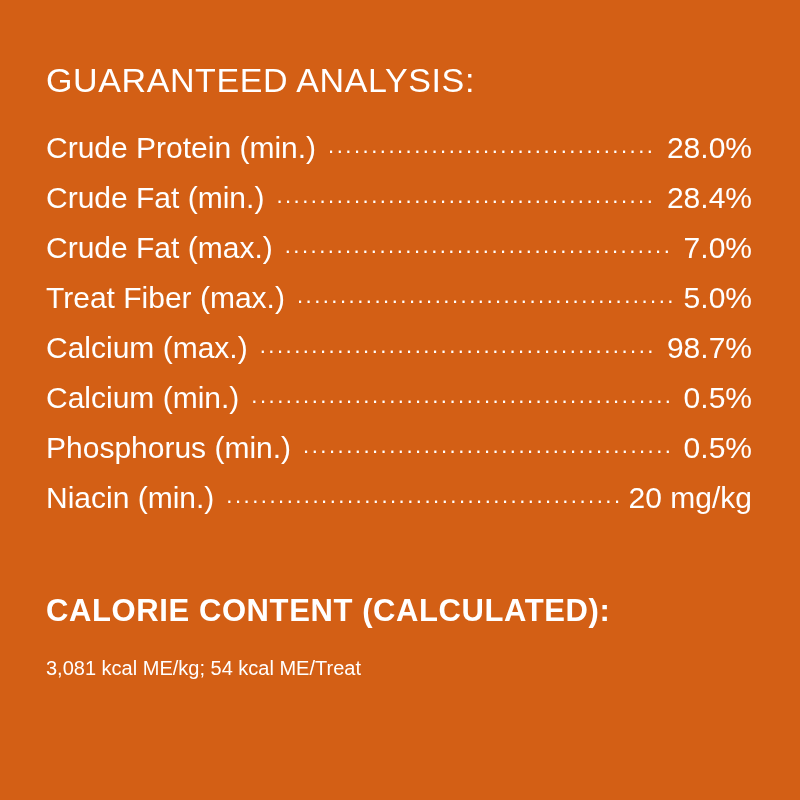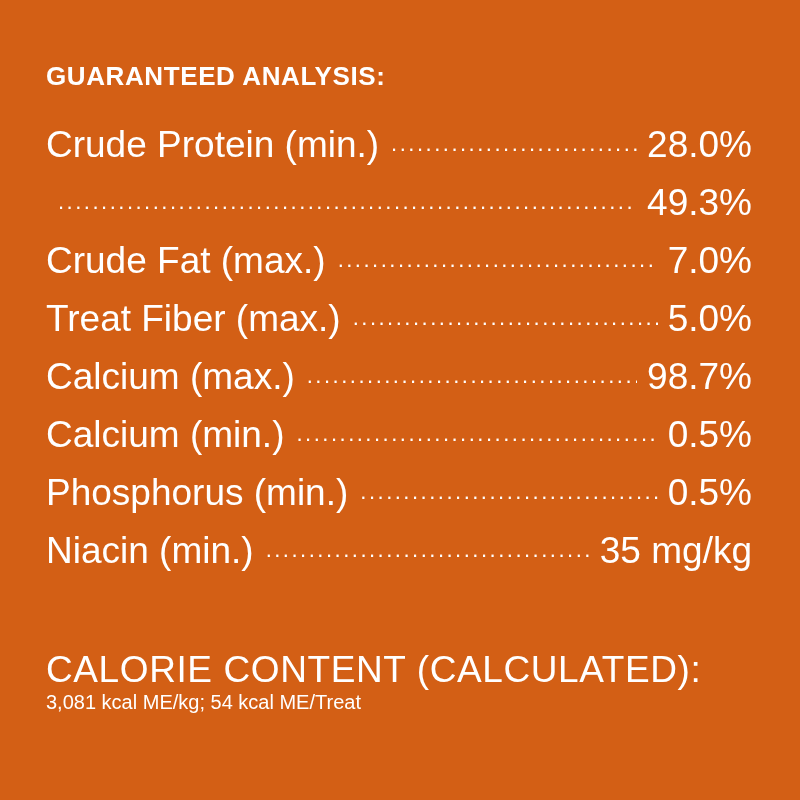--- a/index.html
+++ b/index.html
@@ -17,36 +17,36 @@
   .label-panel {
     position: absolute;
     left: 0;
     top: 0;
     width: 800px;
     height: 800px;
     box-sizing: border-box;
     padding: 62px 48px 0 46px;
   }
   .section-heading {
-    font-size: 26px;
-    font-weight: bold;
+    font-size: 34px;
+    font-weight: normal;
     letter-spacing: 0.6px;
     line-height: 1.1;
     margin: 0 0 22px 0;
     text-transform: uppercase;
   }
   .analysis-list {
     margin: 0;
     padding: 0;
     list-style: none;
   }
   .analysis-row {
     display: flex;
     align-items: baseline;
-    font-size: 37px;
+    font-size: 30px;
     line-height: 1.0;
     padding: 7px 0 8px 0;
     white-space: nowrap;
   }
   .nutrient-name {
     flex: 0 0 auto;
   }
   .dot-leader {
     flex: 1 1 auto;
     margin: 0 10px 0 12px;
@@ -66,24 +66,24 @@
     color: #FFFFFF;
   }
   .nutrient-value {
     flex: 0 0 auto;
     text-align: center;
   }
   .calorie-block {
     margin-top: 72px;
   }
   .calorie-heading {
-    font-size: 37px;
-    font-weight: normal;
+    font-size: 31px;
+    font-weight: bold;
     letter-spacing: 0.6px;
-    margin: 0 0 0 0;
+    margin: 0 0 28px 0;
     text-transform: uppercase;
   }
   .calorie-value {
     font-size: 20px;
     line-height: 1.1;
   }
 </style>
 </head>
 <body>
 
@@ -93,22 +93,23 @@
 
   <ul class="analysis-list">
 
     <li class="analysis-row">
       <span class="nutrient-name">Crude Protein (min.)</span>
       <span class="dot-leader"></span>
       <span class="nutrient-value">28.0%</span>
     </li>
 
     <li class="analysis-row">
+      <span class="nutrient-name">Crude Fat (min.)</span>
       <span class="dot-leader"></span>
-      <span class="nutrient-value">49.3%</span>
+      <span class="nutrient-value">28.4%</span>
     </li>
 
     <li class="analysis-row">
       <span class="nutrient-name">Crude Fat (max.)</span>
       <span class="dot-leader"></span>
       <span class="nutrient-value">7.0%</span>
     </li>
 
     <li class="analysis-row">
       <span class="nutrient-name">Treat Fiber (max.)</span>
@@ -130,21 +131,21 @@
 
     <li class="analysis-row">
       <span class="nutrient-name">Phosphorus (min.)</span>
       <span class="dot-leader"></span>
       <span class="nutrient-value">0.5%</span>
     </li>
 
     <li class="analysis-row">
       <span class="nutrient-name">Niacin (min.)</span>
       <span class="dot-leader"></span>
-      <span class="nutrient-value">35 mg/kg</span>
+      <span class="nutrient-value">20 mg/kg</span>
     </li>
 
   </ul>
 
   <div class="calorie-block">
     <h2 class="calorie-heading">CALORIE CONTENT (CALCULATED):</h2>
     <div class="calorie-value">3,081 kcal ME/kg; 54 kcal ME/Treat</div>
   </div>
 
 </div>

